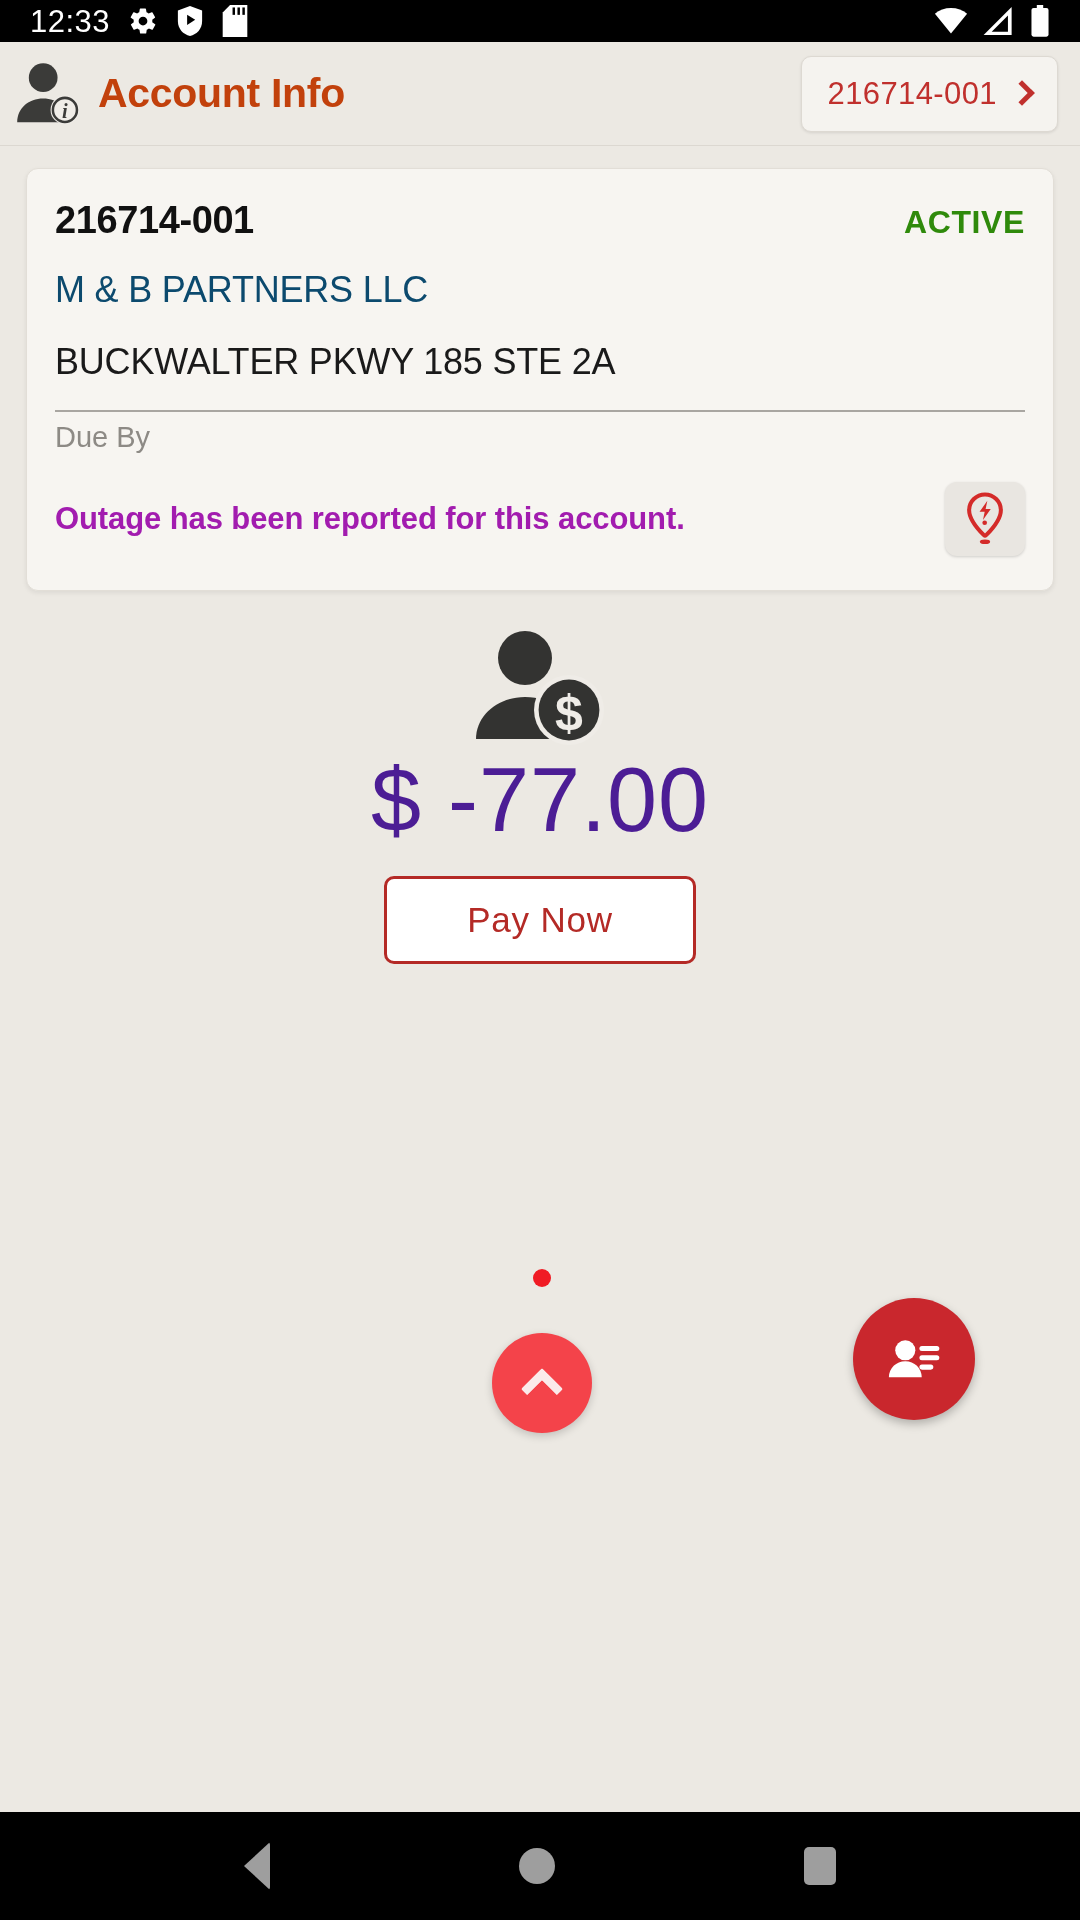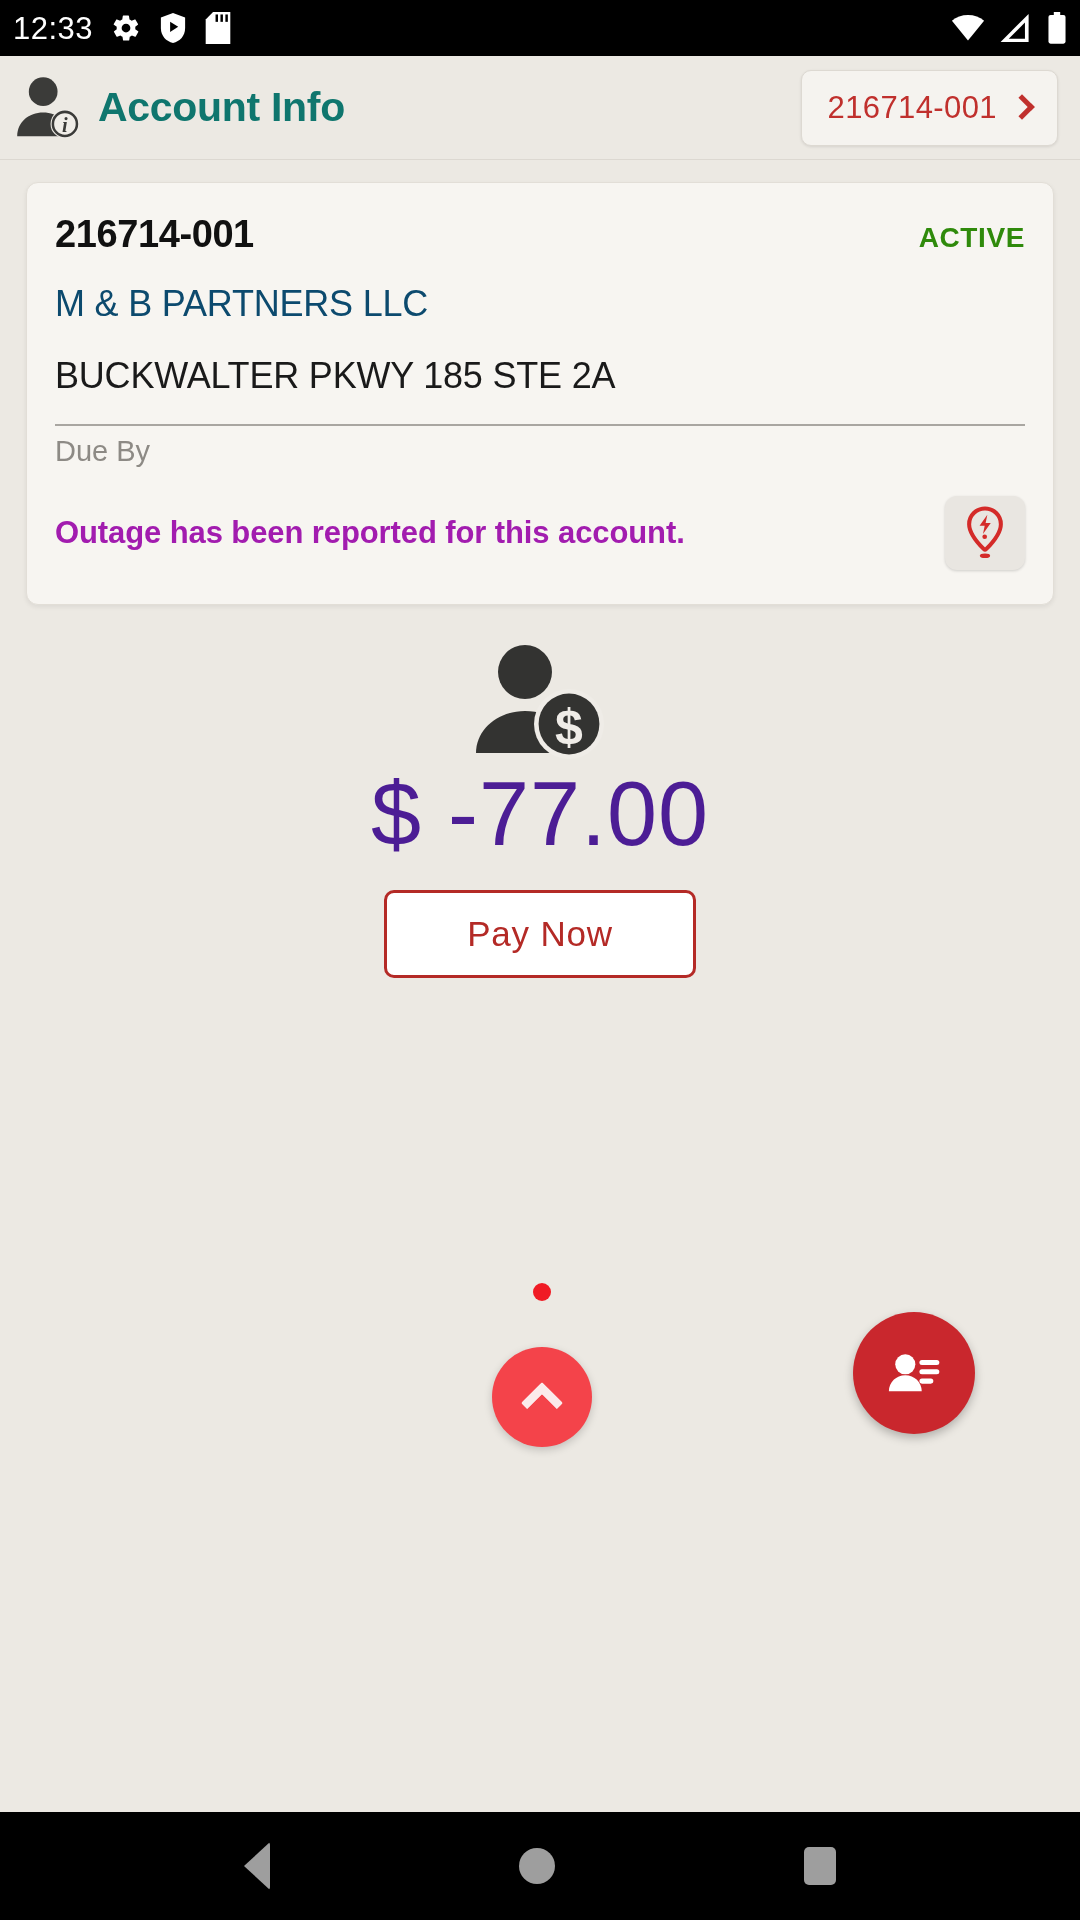--- a/index.html
+++ b/index.html
@@ -19,25 +19,25 @@
     position: relative;
     width: 1080px;
     height: 1920px;
     background: #ece9e3;
     display: flex;
     flex-direction: column;
   }
 
   
   .status-bar {
-    height: 56px;
+    height: 42px;
     background: #000000;
     display: flex;
     align-items: center;
-    padding: 0 13px;
+    padding: 0 30px;
     flex: 0 0 auto;
   }
   .status-left {
     display: flex;
     align-items: center;
     gap: 18px;
   }
   .status-time {
     color: #ffffff;
     font-size: 31px;
@@ -63,21 +63,21 @@
     border-bottom: 1px solid #dcd8d1;
   }
   .header-left {
     display: flex;
     align-items: center;
     gap: 14px;
   }
   .header-title {
     font-size: 41px;
     font-weight: bold;
-    color: #0f766e;
+    color: #c2410c;
     letter-spacing: -0.3px;
   }
   .account-switcher {
     margin-left: auto;
     display: flex;
     align-items: center;
     gap: 16px;
     background: #f5f3ef;
     border: 1px solid #ddd9d2;
     border-radius: 10px;
@@ -118,21 +118,21 @@
     align-items: baseline;
     justify-content: space-between;
   }
   .account-number {
     font-size: 38px;
     font-weight: bold;
     color: #111111;
     letter-spacing: -0.4px;
   }
   .account-status {
-    font-size: 28px;
+    font-size: 32px;
     font-weight: bold;
     color: #2f8a0b;
     letter-spacing: 0.6px;
   }
   .account-name {
     font-size: 36px;
     color: #0c4a6e;
     margin-top: 27px;
     letter-spacing: -0.2px;
   }

